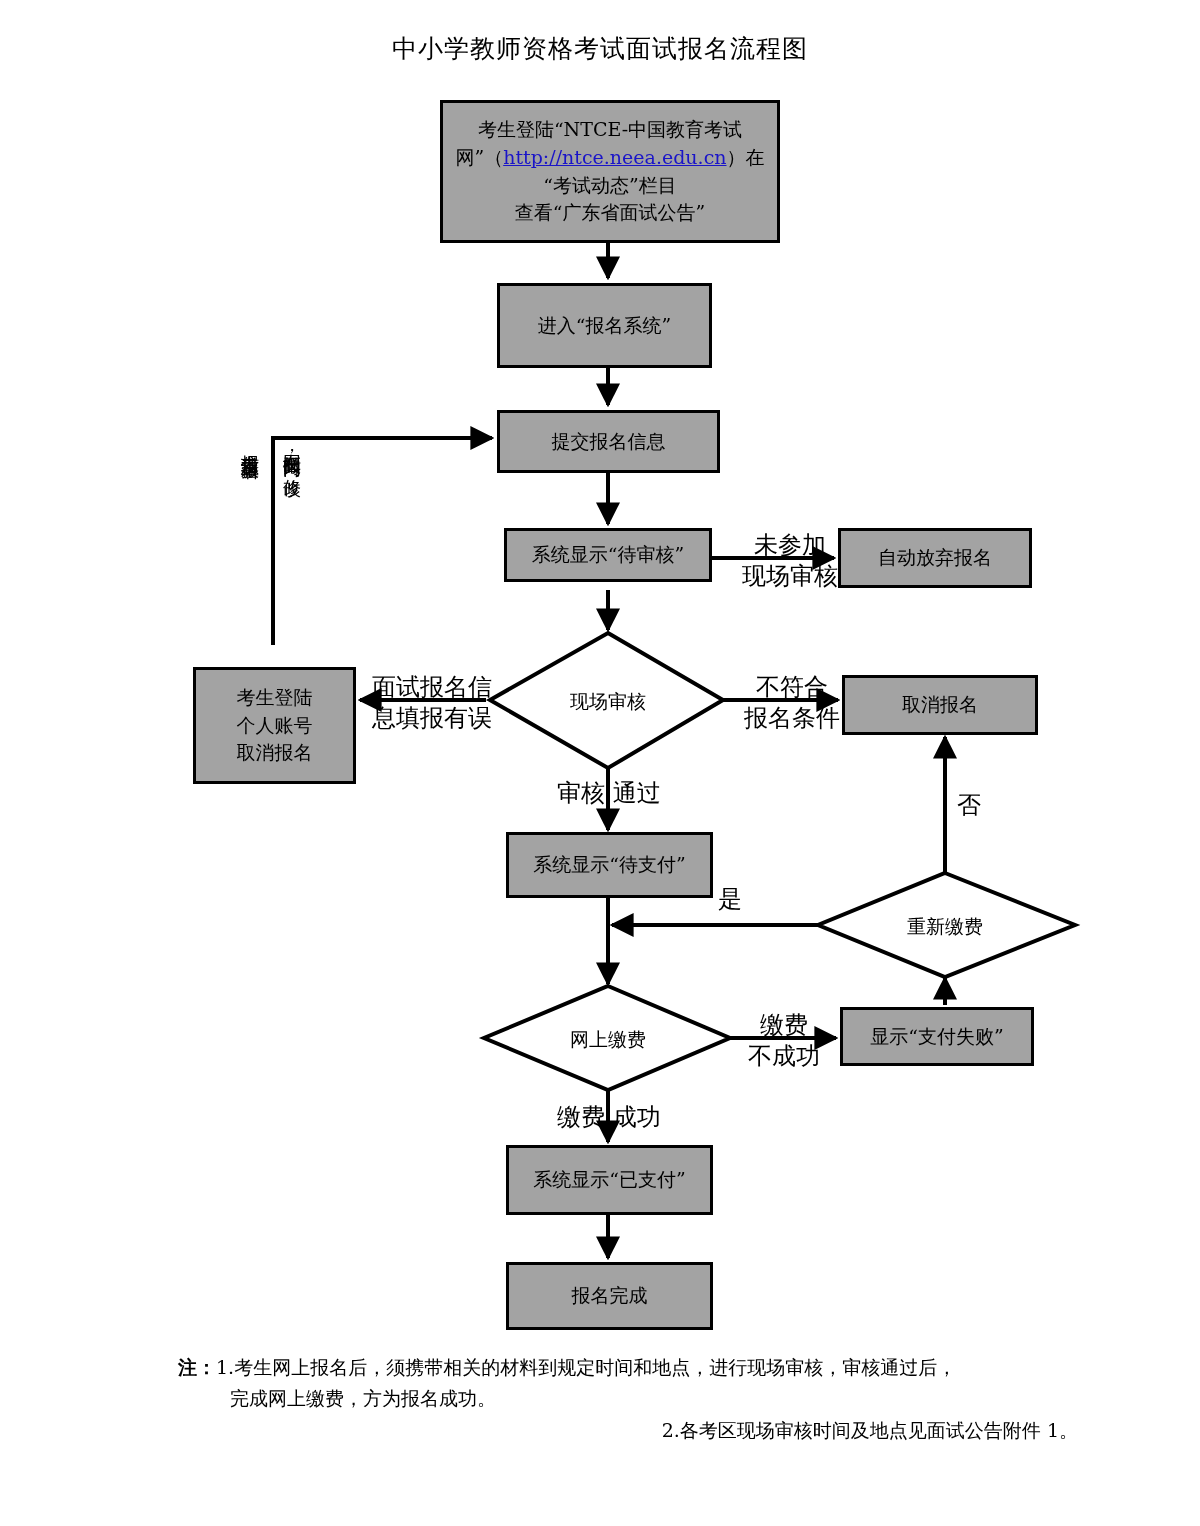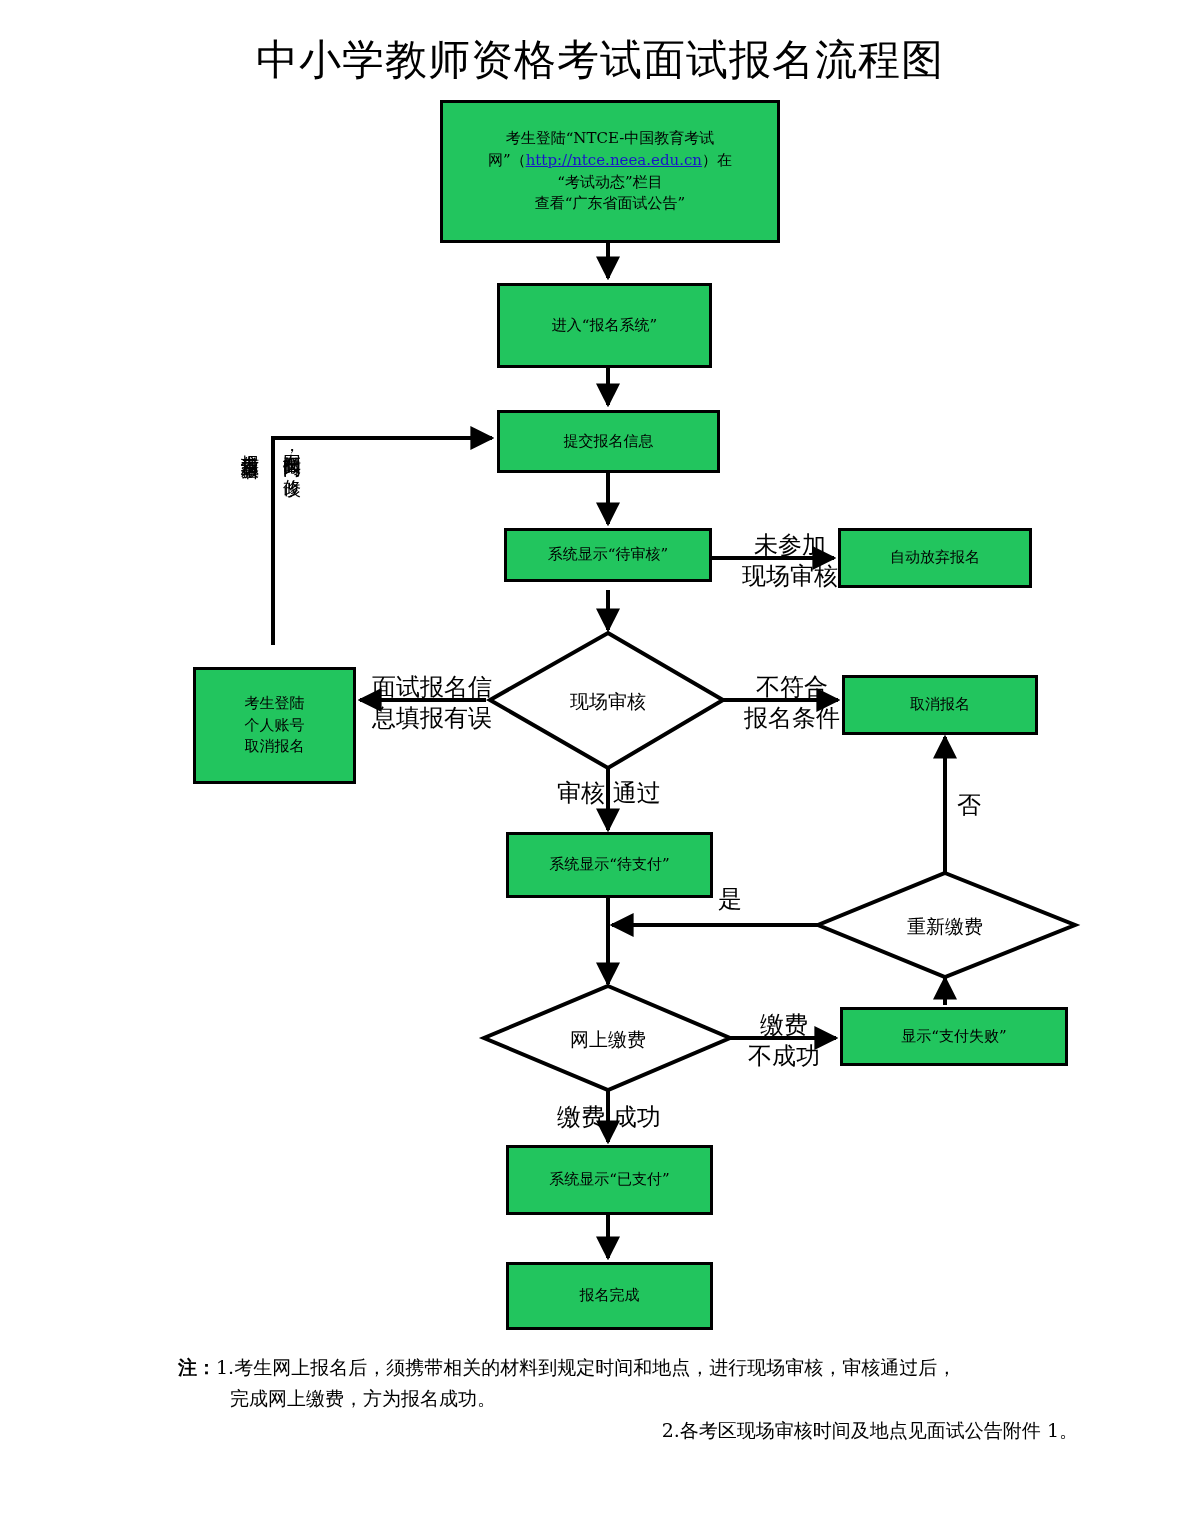--- a/index.html
+++ b/index.html
@@ -1,24 +1,24 @@
 <!DOCTYPE html>
 <html><head>
 <meta charset="utf-8">
 <style>
   html,body{margin:0;padding:0;background:#ffffff;}
   body{width:1200px;height:1526px;font-family:"DejaVu Sans","Liberation Sans",sans-serif;color:#000;}
   #page{position:relative;width:1200px;height:1526px;overflow:hidden;background:#fff;}
   #wires{position:absolute;left:0;top:0;width:1200px;height:1526px;}
   .title{position:absolute;left:0;top:32px;width:1200px;text-align:center;
-         font-family:"DejaVu Serif","Liberation Serif",serif;font-size:42px;font-weight:400;
+         font-family:"DejaVu Serif","Liberation Serif",serif;font-size:25px;font-weight:400;
          letter-spacing:1px;color:#000;}
   .node{position:absolute;box-sizing:border-box;display:flex;align-items:center;
-        justify-content:center;text-align:center;background:#22c55e;border:3px solid #000;
-        font-family:"DejaVu Serif","Liberation Serif",serif;font-size:15px;line-height:1.45;color:#000;}
+        justify-content:center;text-align:center;background:#a3a3a3;border:3px solid #000;
+        font-family:"DejaVu Serif","Liberation Serif",serif;font-size:19px;line-height:1.45;color:#000;}
   .node .inner{padding:0 8px;}
   .lnk{color:#1a14c8;text-decoration:underline;}
   .edgelabel{position:absolute;font-family:"DejaVu Serif","Liberation Serif",serif;
              font-size:24px;line-height:1.3;color:#000;text-align:center;white-space:nowrap;}
   .diamondlabel{position:absolute;font-family:"DejaVu Serif","Liberation Serif",serif;
                 font-size:19px;color:#000;text-align:center;white-space:nowrap;}
   .vtext{position:absolute;writing-mode:vertical-rl;text-orientation:upright;
          font-family:"DejaVu Serif","Liberation Serif",serif;font-size:18px;
          line-height:1.05;letter-spacing:1px;color:#000;}
   .notes{position:absolute;left:178px;top:1352px;width:900px;
@@ -115,21 +115,21 @@
   </div>
 
   <div class="node" style="left:842px;top:675px;width:196px;height:60px;">
     <span class="inner">取消报名</span>
   </div>
 
   <div class="node" style="left:506px;top:832px;width:207px;height:66px;">
     <span class="inner">系统显示“待支付”</span>
   </div>
 
-  <div class="node" style="left:840px;top:1007px;width:228px;height:59px;align-items:center;">
+  <div class="node" style="left:840px;top:1007px;width:194px;height:59px;align-items:center;">
     <span class="inner">显示“支付失败”</span>
   </div>
 
   <div class="node" style="left:506px;top:1145px;width:207px;height:70px;">
     <span class="inner">系统显示“已支付”</span>
   </div>
 
   <div class="node" style="left:506px;top:1262px;width:207px;height:68px;">
     <span class="inner">报名完成</span>
   </div>

